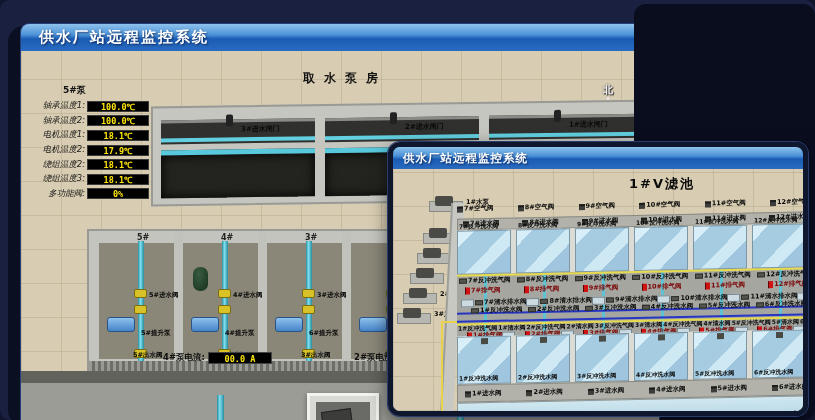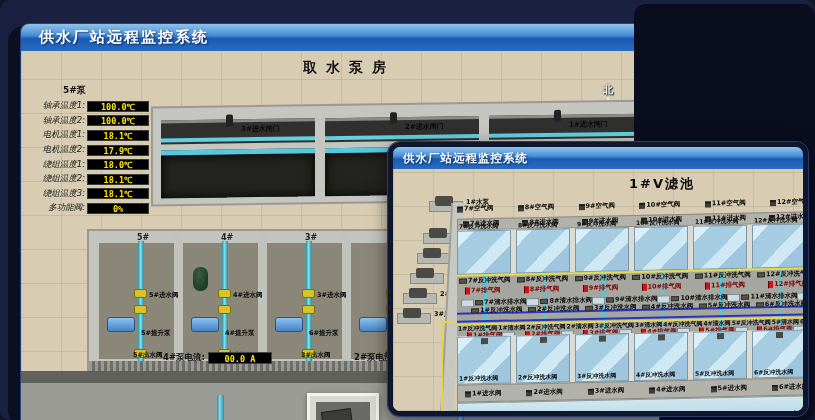--- a/index.html
+++ b/index.html
@@ -17,21 +17,21 @@
   .back .titlebar{height:27px;font-size:15px;padding-left:18px;letter-spacing:2px;}
   .front .titlebar{height:22px;font-size:11.5px;padding-left:10px;letter-spacing:1px;}
   .scene{position:absolute;left:0;right:0;bottom:0;background:#d8cdb2;
     background-image:
       repeating-linear-gradient(90deg,rgba(150,140,110,.28) 0 1px,transparent 1px 40px),
       repeating-linear-gradient(0deg,rgba(150,140,110,.28) 0 1px,transparent 1px 34px);}
   .back .scene{top:27px;}
   .front .scene{top:22px;}
 
   
-  .scene-title{position:absolute;left:282px;top:8px;font-family:"DejaVu Serif","Liberation Serif",serif;font-size:14px;font-weight:bold;color:#111;letter-spacing:9px;white-space:nowrap;}
+  .scene-title{position:absolute;left:282px;top:19px;font-family:"DejaVu Serif","Liberation Serif",serif;font-size:12px;font-weight:bold;color:#111;letter-spacing:9px;white-space:nowrap;}
   .panel-hdr{position:absolute;left:42px;top:33px;font-size:9px;font-weight:bold;color:#111;}
   .panel{position:absolute;left:2px;top:48px;width:130px;}
   .prow{display:flex;align-items:center;height:14.6px;}
   .plabel{width:62px;text-align:right;font-size:8.5px;color:#1a1a1a;font-style:italic;white-space:nowrap;}
   .pval{margin-left:2px;width:62px;height:11px;background:#000;color:#ffe60a;font-size:8.5px;font-weight:bold;font-family:"DejaVu Sans Mono",monospace;text-align:center;line-height:11px;border:1px solid #3a3a3a;white-space:nowrap;}
 
   .compass{position:absolute;left:548px;top:32px;width:80px;height:78px;color:#f4f4f4;font-size:10px;font-weight:bold;text-shadow:0 0 2px #333,1px 1px 1px #222;}
   .compass .n{position:absolute;left:34px;top:0;}
   .compass .w{position:absolute;left:0;top:36px;}
   .compass .s{position:absolute;left:40px;top:60px;}
@@ -143,24 +143,20 @@
         </div>
           <div class="prow">
           <span class="plabel">电机温度1:</span>
           <span class="pval">18.1℃</span>
         </div>
           <div class="prow">
           <span class="plabel">电机温度2:</span>
           <span class="pval">17.9℃</span>
         </div>
           <div class="prow">
-          <span class="plabel">绕组温度1:</span>
-          <span class="pval">18.0℃</span>
-        </div>
-          <div class="prow">
           <span class="plabel">绕组温度2:</span>
           <span class="pval">18.1℃</span>
         </div>
           <div class="prow">
           <span class="plabel">绕组温度3:</span>
           <span class="pval">18.1℃</span>
         </div>
           <div class="prow">
           <span class="plabel">多功能阀:</span>
           <span class="pval">0%</span>

